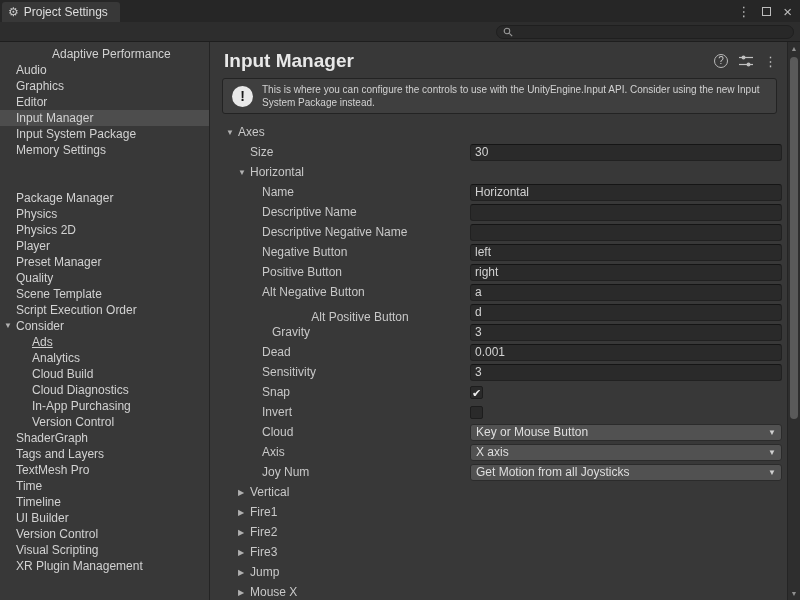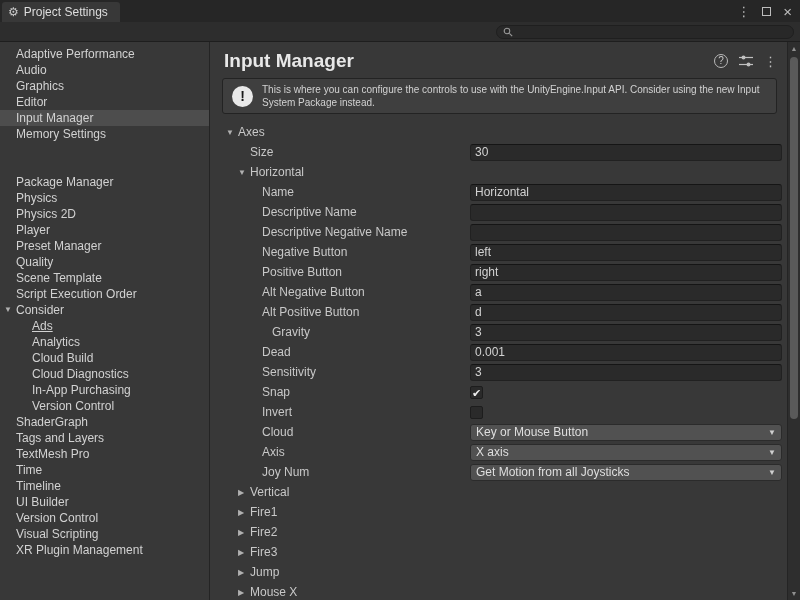--- a/index.html
+++ b/index.html
@@ -98,25 +98,26 @@
             <circle cx="4" cy="4" r="2.8" fill="none" stroke="#999" stroke-width="1.1"></circle>
             <line x1="6.3" y1="6.3" x2="9.2" y2="9.2" stroke="#999" stroke-width="1.1"></line>
           </svg>
       </span>
       <input placeholder="" style="">
     </div>
   </div>
 
   <div class="content">
     <div class="sidebar" id="sidebar">
-        <div class="side-item" style="padding-left: 16px;"><span>Adaptive Performance</span></div>
+        <div class="side-item" style="padding-left: 16px; margin-left: 36px;"><span>Adaptive Performance</span></div>
         <div class="side-item" style="padding-left: 16px;"><span>Audio</span></div>
         <div class="side-item" style="padding-left: 16px;"><span>Graphics</span></div>
         <div class="side-item" style="padding-left: 16px;"><span>Editor</span></div>
         <div class="side-item selected" style="padding-left: 16px;"><span>Input Manager</span></div>
+        <div class="side-item" style="padding-left: 16px;"><span>Input System Package</span></div>
         <div class="side-item" style="padding-left: 16px;"><span>Memory Settings</span></div>
         <div class="side-item" style="padding-left: 16px; margin-top: 32px;"><span>Package Manager</span></div>
         <div class="side-item" style="padding-left: 16px;"><span>Physics</span></div>
         <div class="side-item" style="padding-left: 16px;"><span>Physics 2D</span></div>
         <div class="side-item" style="padding-left: 16px;"><span>Player</span></div>
         <div class="side-item" style="padding-left: 16px;"><span>Preset Manager</span></div>
         <div class="side-item" style="padding-left: 16px;"><span>Quality</span></div>
         <div class="side-item" style="padding-left: 16px;"><span>Scene Template</span></div>
         <div class="side-item" style="padding-left: 16px;"><span>Script Execution Order</span></div>
         <div class="side-item" style="padding-left: 16px;"><span class="side-arrow">▼</span><span>Consider</span></div>
@@ -231,21 +232,21 @@
           <div class="row">
             <div class="row-label" style="padding-left: 40px;">
               <span class="arrow">&nbsp;</span>
               <span>Alt Negative Button</span>
             </div>
             <div class="row-value">
               <div class="tf">a</div>
             </div>
           </div>
           <div class="row">
-            <div class="row-label" style="padding-left: 40px;">
+            <div class="row-label" style="padding-left: 40px; flex-direction: column;">
               <span class="arrow">&nbsp;</span>
               <span>Alt Positive Button</span>
             </div>
             <div class="row-value">
               <div class="tf">d</div>
             </div>
           </div>
           <div class="row">
             <div class="row-label" style="padding-left: 40px; gap: 10px;">
               <span class="arrow">&nbsp;</span>

